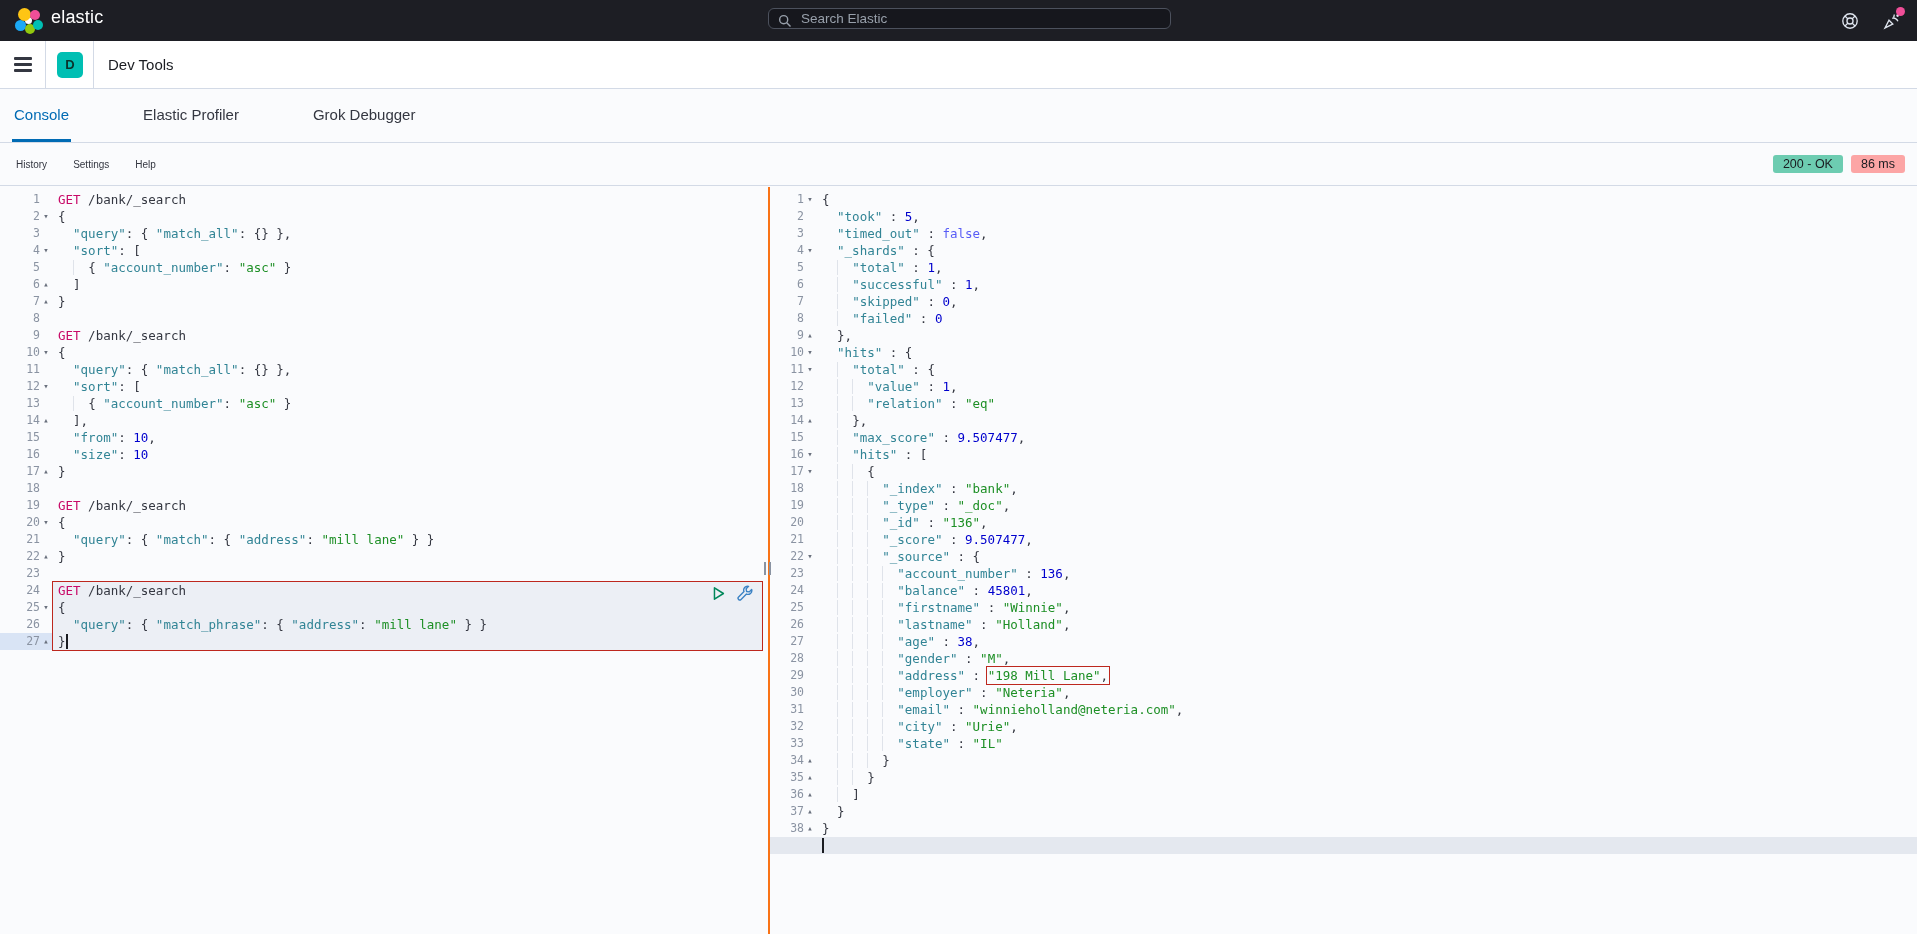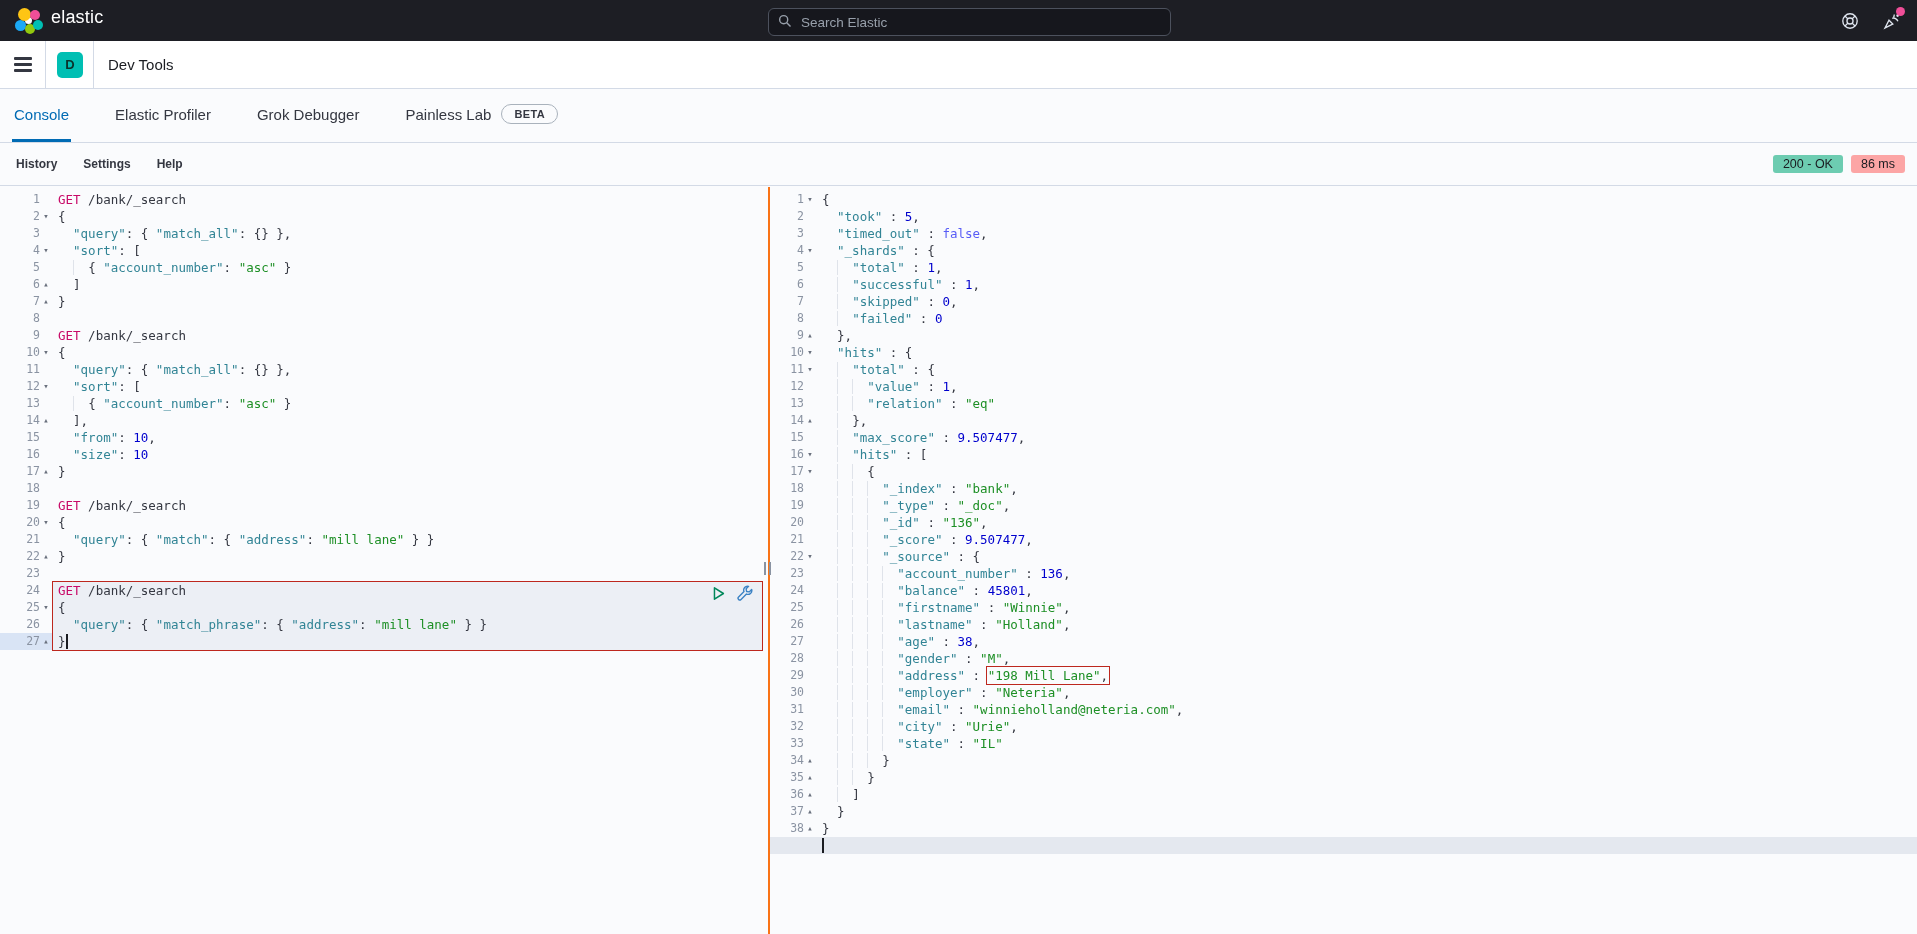--- a/index.html
+++ b/index.html
@@ -12,21 +12,21 @@
   .logo-wrap { display:flex; align-items:flex-start; gap:9px; padding-left:14px; width:260px; }
   .logo-mark { position:relative; width:28px; height:28px; }
   .logo-mark i { position:absolute; border-radius:50%; }
   .lm-y { width:13px; height:13px; left:4px; top:1px; background:#FEC514; }
   .lm-p { width:10px; height:10px; left:16px; top:3px; background:#F04E98; }
   .lm-b { width:11px; height:11px; left:1px; top:13px; background:#1BA9F5; }
   .lm-g { width:10px; height:10px; left:11px; top:17px; background:#93C90E; }
   .lm-c { width:10px; height:10px; left:19px; top:13px; background:#00BFB3; }
   .lm-w { width:7px;  height:7px;  left:11px; top:10px; background:#FFFFFF; }
   .logo-text { color:#FFFFFF; font-size:18px; letter-spacing:.2px; }
-  .hdr-search { position:absolute; left:768px; top:8px; width:403px; height:28px; }
+  .hdr-search { position:absolute; left:768px; top:8px; width:403px; height:21px; }
   .hdr-search input { width:100%; height:100%; background:#16171D; border:1px solid #4C515D;
       border-radius:6px; color:#DFE5EF; font-size:13.5px; padding:0 10px 0 32px;
       font-family:"Liberation Sans", sans-serif; }
   .hdr-search input::placeholder { color:#98A0AB; }
   .hdr-search svg { position:absolute; left:10px; top:6px; }
   .hdr-icons { position:absolute; right:16px; top:0; height:41px; display:flex; align-items:center; gap:24px; }
   .hdr-icon { position:relative; width:18px; height:18px; cursor:pointer; }
   .notif-dot { position:absolute; right:-4px; top:-5px; width:9px; height:9px; border-radius:50%; background:#F04E98; }
 
   
@@ -37,31 +37,31 @@
   .menu-btn span { display:block; width:18px; height:2.2px; background:#343741; border-radius:1px;
                    box-shadow:0 6px 0 #343741, 0 -6px 0 #343741; }
   .space-badge { width:26px; height:26px; margin:0 10px 0 11px; background:#00BFB3; color:#0A332C;
                  border-radius:5px; font-size:13px; font-weight:bold; display:flex;
                  align-items:center; justify-content:center; cursor:pointer; }
   .crumb-sep { width:1px; height:100%; background:#D3DAE6; }
   .crumb-title { margin-left:14px; font-size:15px; color:#1A1C21; }
 
   
   .tab-row { position:absolute; top:89px; left:0; right:0; height:54px; border-bottom:1px solid #D3DAE6;
-             display:flex; align-items:stretch; padding-left:12px; }
+             display:flex; align-items:stretch; padding-left:12px;gap:28px; }
   .tab { display:flex; align-items:center; gap:10px; padding:0 2px; margin-right:42px;
          font-size:15px; color:#343741; cursor:pointer; border-bottom:3px solid transparent; }
   .tab.active { color:#006BB4; border-bottom-color:#006BB4; }
   .beta-pill { border:1px solid #A9B2BC; border-radius:13px; padding:3px 12px; font-size:11px;
                font-weight:bold; letter-spacing:.4px; color:#343741; }
 
   
   .console-bar { position:absolute; top:143px; left:0; right:0; height:43px; border-bottom:1px solid #D3DAE6;
                  display:flex; align-items:center; padding:0 12px 0 16px; }
-  .cb-item { font-size:12px; color:#343741; margin-right:26px; cursor:pointer;font-weight:bold; }
+  .cb-item { font-size:10px; color:#343741; margin-right:26px; cursor:pointer; }
   .cb-right { margin-left:auto; display:flex; gap:8px; align-items:center; }
   .badge { border-radius:3px; font-size:12.5px; padding:2px 10px; color:#1A1C21; }
   .badge-ok { background:#6DCCB1; }
   .badge-time { background:#fca5a5; }
 
   
   .workspace { position:absolute; top:187px; left:0; right:0; bottom:0; display:flex; }
   .panel { position:relative; padding-top:4px; overflow:hidden; }
   .panel-left { width:770px; border-right:2px solid #f97316; }
   .panel-right { flex:1; }
@@ -153,24 +153,20 @@
 
 <div class="tab-row">
   <div class="tab active">
     <span>Console</span>
   </div>
   <div class="tab">
     <span>Elastic Profiler</span>
   </div>
   <div class="tab">
     <span>Grok Debugger</span>
-  </div>
-  <div class="tab">
-    <span>Painless Lab</span>
-    <span class="beta-pill">BETA</span>
   </div>
 </div>
 
 <div class="console-bar">
   <span class="cb-item">History</span>
   <span class="cb-item">Settings</span>
   <span class="cb-item">Help</span>
   <span class="cb-right">
     <span class="badge badge-ok">200 - OK</span>
     <span class="badge badge-time">86 ms</span>

